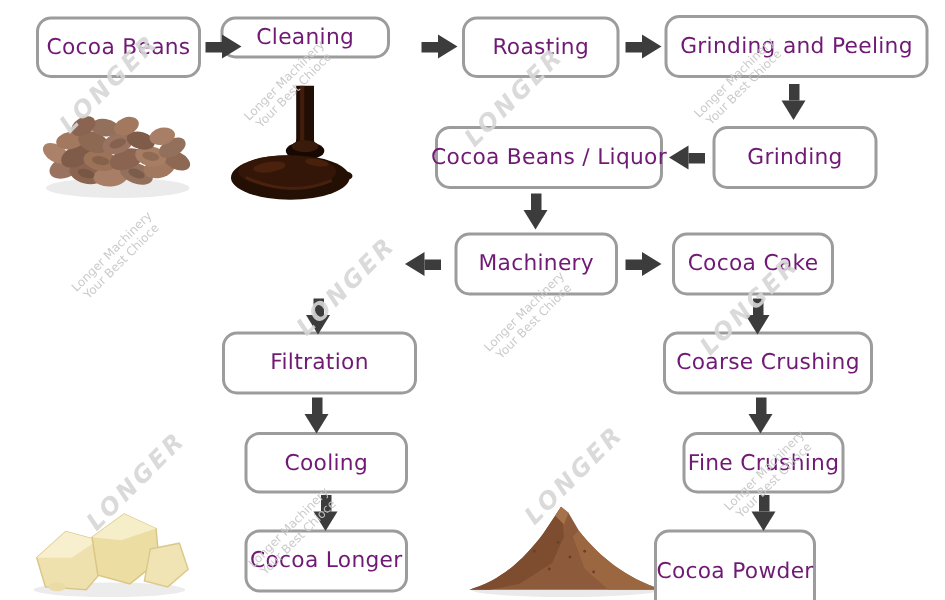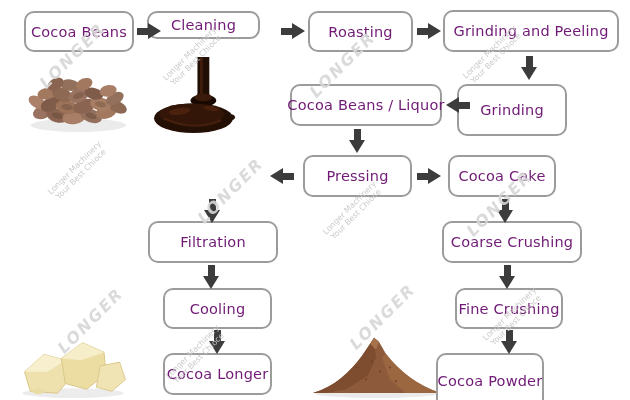--- a/index.html
+++ b/index.html
@@ -51,29 +51,29 @@
   <div class="node" style="left:147px;top:11px;width:113px;height:28px">
       <span>Cleaning</span>
     </div>
   <div class="node" style="left:308px;top:11px;width:105px;height:41px">
       <span>Roasting</span>
     </div>
   <div class="node" style="left:443px;top:10px;width:176px;height:42px">
       <span>Grinding and Peeling</span>
     </div>
 
-  <div class="node" style="left:457px;top:84px;width:110px;height:52px">
+  <div class="node" style="left:475px;top:84px;width:110px;height:42px">
       <span>Grinding</span>
     </div>
   <div class="node" style="left:290px;top:84px;width:152px;height:42px">
       <span>Cocoa Beans / Liquor</span>
     </div>
 
   <div class="node" style="left:303px;top:155px;width:109px;height:42px">
-      <span>Pressing</span>
+      <span>Machinery</span>
     </div>
   <div class="node" style="left:448px;top:155px;width:108px;height:42px">
       <span>Cocoa Cake</span>
     </div>
 
   <div class="node" style="left:148px;top:221px;width:130px;height:42px">
       <span>Filtration</span>
     </div>
   <div class="node" style="left:442px;top:221px;width:140px;height:42px">
       <span>Coarse Crushing</span>

